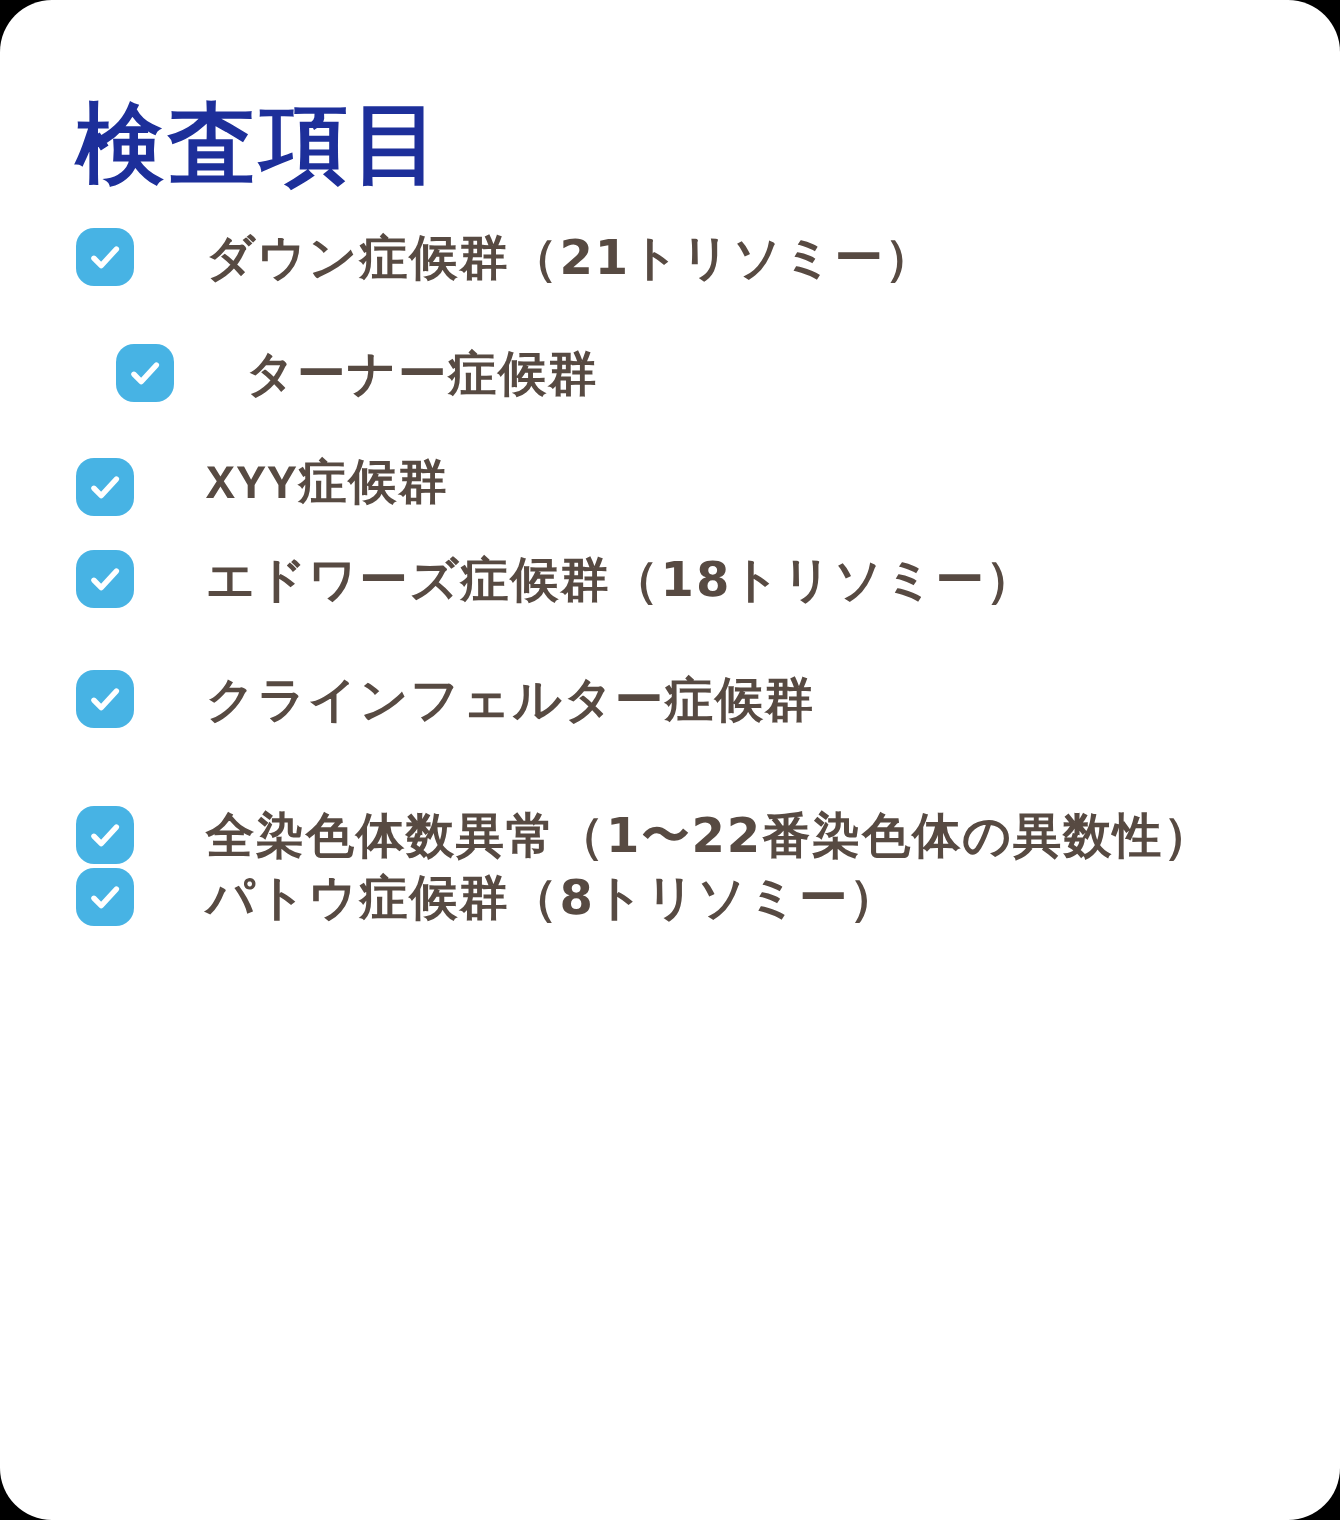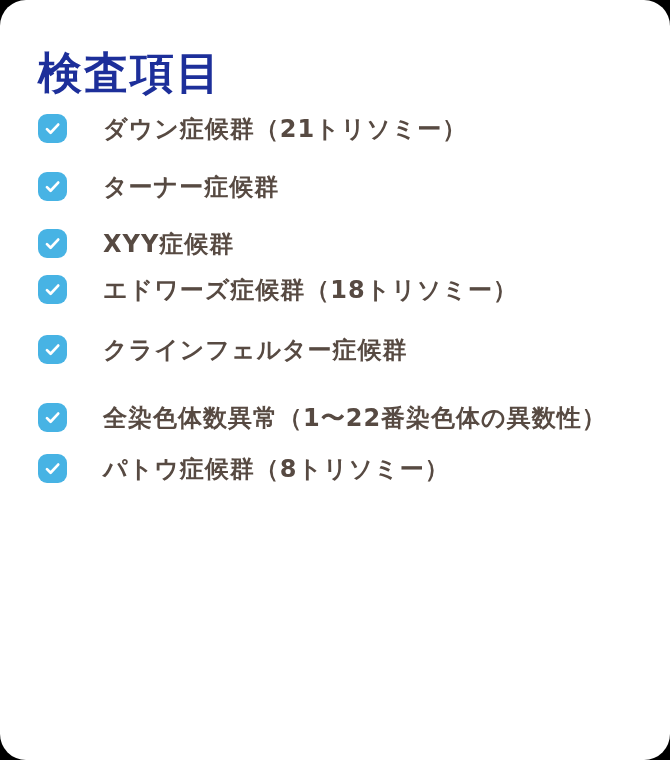--- a/index.html
+++ b/index.html
@@ -46,25 +46,25 @@
     list-style: none;
   }
   .checklist-item {
     display: flex;
     align-items: center;
     min-height: 29px;
     gap: 21px;
   }
   
   .checklist-item:nth-child(1) { margin-bottom: 29px; }
-  .checklist-item:nth-child(2) { margin-bottom: 28px; }
-  .checklist-item:nth-child(3) { margin-bottom: 17px; }
+  .checklist-item:nth-child(2) { margin-bottom: 28px; margin-left: 20px; }
+  .checklist-item:nth-child(3) { margin-bottom: 17px; font-family: Liberation Mono, monospace; }
   .checklist-item:nth-child(4) { margin-bottom: 31px; }
   .checklist-item:nth-child(5) { margin-bottom: 39px; }
-  .checklist-item:nth-child(6) { margin-bottom: 22px; }
+  .checklist-item:nth-child(6) { margin-bottom: 2px; }
   .checklist-item:nth-child(7) { margin-bottom: 31px; }
   .checkbox {
     flex: none;
     width: 29px;
     height: 29px;
     border-radius: 9px;
     background: var(--checkbox-fill, #47b3e4);
     display: flex;
     align-items: center;
     justify-content: center;

